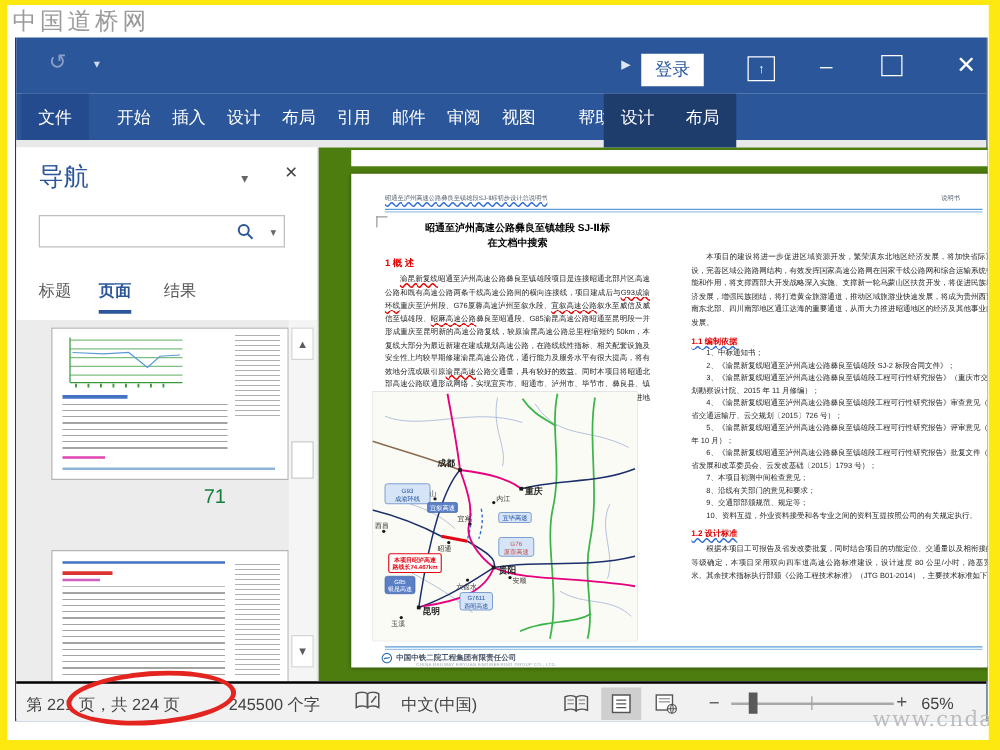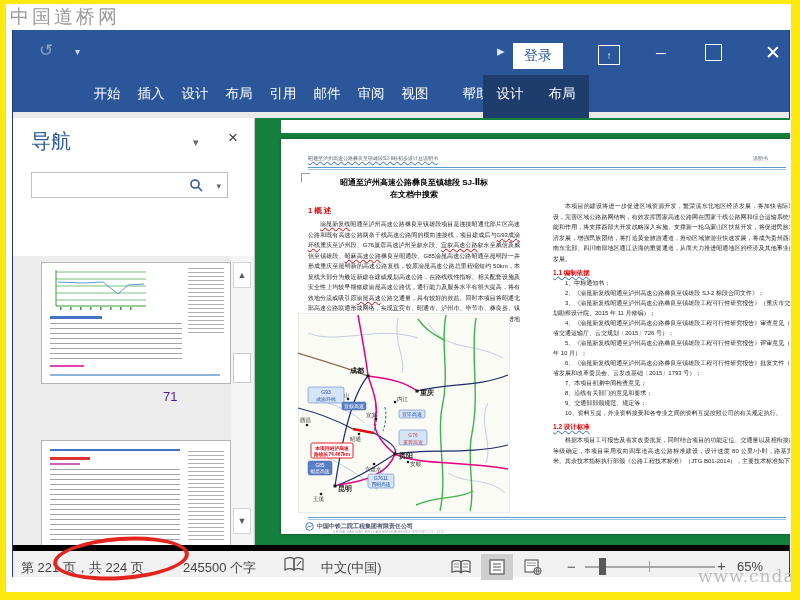--- a/index.html
+++ b/index.html
@@ -57,30 +57,30 @@
     font-size:12px;color:#767676;font-family:inherit;background:transparent;}
   .nav-search .mag{position:absolute;right:24px;top:5px;width:14px;height:14px;}
   .nav-search .scaret{position:absolute;right:6px;top:8px;font-size:9px;color:#666;}
   .nav-tabs{position:absolute;left:18px;top:102px;width:210px;height:30px;font-size:13px;color:#595959;}
   .nav-tab{position:absolute;top:4px;}
   .nav-tab.active{color:#2b579a;font-weight:bold;border-bottom:3px solid #2b579a;padding-bottom:6px;}
   .thumbs{position:absolute;left:0;top:138px;width:241px;height:289px;background:#ececec;overflow:hidden;}
   .thumb{position:absolute;left:28px;width:190px;background:#fff;border:1px solid #b5b5b5;box-sizing:border-box;}
   .thumb1{top:6px;height:122px;}
   .thumb2{top:184px;height:110px;}
-  .page-num{position:absolute;left:150px;top:133px;font-size:13px;color:#4c1d95;}
+  .page-num{position:absolute;left:150px;top:133px;font-size:16px;color:#15803d;}
   .stripes{background:repeating-linear-gradient(#a3a3a3 0 1px,transparent 1px 5px);}
   .stripes-sm{background:repeating-linear-gradient(#b0b0b0 0 1px,transparent 1px 4px);}
   .navbar-track{position:absolute;left:218px;top:0px;width:22px;height:289px;background:#f5f5f5;}
   .sb-btn{position:absolute;left:2px;width:18px;height:26px;background:#fff;border:1px solid #d5d5d5;
     color:#5b5b5b;font-size:9px;display:flex;align-items:center;justify-content:center;box-sizing:border-box;}
   .sb-thumb{position:absolute;left:2px;top:97px;width:18px;height:30px;background:#fff;border:1px solid #c9c9c9;box-sizing:border-box;}
 
   
-  .doc-area{position:absolute;left:242px;top:88px;width:535px;height:427px;background:#15803d;overflow:hidden;}
+  .doc-area{position:absolute;left:242px;top:88px;width:535px;height:427px;background:#4d7c0f;overflow:hidden;}
   .prev-page{position:absolute;left:26px;top:2px;width:530px;height:13px;background:#fff;}
   .doc-page{position:absolute;left:26px;top:21px;width:530px;height:395px;background:#fff;
     box-shadow:0 0 3px rgba(0,0,0,.4);font-size:6px;color:#222;}
   .pg-header{position:absolute;left:27px;top:16px;width:478px;height:10px;font-size:5px;color:#55606e;}
   .pg-header .hl{text-decoration:underline wavy #2e6bd6 0.5px;}
   .pg-header .hr{position:absolute;right:18px;top:0;}
   .pg-rule{position:absolute;left:27px;top:28px;width:478px;border-top:1px solid #5b9bd5;}
   .pg-rule2{position:absolute;left:27px;top:30px;width:478px;border-top:1px solid #9dc3e6;}
   .crop{position:absolute;width:8px;height:8px;border-left:1px solid #9a9a9a;border-top:1px solid #9a9a9a;}
   .col-left{position:absolute;left:27px;top:38px;width:212px;}
@@ -94,21 +94,21 @@
   .col-right .pad{height:24px;}
   .basis-item{font-size:6px;line-height:10px;text-indent:12px;color:#262626;}
   .pg-footer-rule{position:absolute;left:27px;top:378px;width:478px;border-top:1px solid #5b9bd5;}
   .pg-footer-rule2{position:absolute;left:27px;top:380px;width:478px;border-top:1px solid #9dc3e6;}
   .pg-footer{position:absolute;left:36px;top:383px;font-size:6px;font-weight:bold;color:#4a5568;}
   .pg-footer-en{position:absolute;left:52px;top:391px;font-size:3.5px;color:#9aa3af;letter-spacing:.3px;}
   .footer-logo{position:absolute;left:24px;top:383px;width:9px;height:9px;}
 
   
   .statusbar{position:absolute;left:0;top:515px;width:100%;height:32px;background:#f1f1f1;
-    border-top:6px solid #000000;font-size:13px;color:#444;box-sizing:border-box;}
+    border-top:2px solid #000000;font-size:13px;color:#444;box-sizing:border-box;}
   .st-item{position:absolute;top:8px;white-space:nowrap;}
   .view-btn{position:absolute;top:3px;width:32px;height:26px;display:flex;align-items:center;justify-content:center;}
   .view-btn.pressed{background:#cfcfcf;}
   .zoom-minus{position:absolute;left:554px;top:7px;font-size:15px;color:#555;}
   .zoom-track{position:absolute;left:572px;top:15px;width:130px;height:2px;background:#a8a8a8;}
   .zoom-tick{position:absolute;left:636px;top:10px;width:1px;height:11px;background:#a0a0a0;}
   .zoom-thumb{position:absolute;left:586px;top:7px;width:7px;height:17px;background:#595959;}
   .zoom-plus{position:absolute;left:704px;top:6px;font-size:15px;color:#555;}
   .zoom-label{position:absolute;left:724px;top:8px;font-size:13px;color:#444;}
 
@@ -130,20 +130,21 @@
     <span class="qat-caret">▾</span>
     <span class="mouse-cursor">▸</span>
     <div class="signin-btn">登录</div>
     <div class="ribbon-display-btn">↑</div>
     <div class="win-min">─</div>
     <div class="win-max"></div>
     <div class="win-close">✕</div>
   </div>
 
   <div class="tabrow">
+    <div class="tab tab-file">文件</div>
     <div class="tab" style="left:72px;width:44px">开始</div>
     <div class="tab" style="left:116px;width:44px">插入</div>
     <div class="tab" style="left:160px;width:44px">设计</div>
     <div class="tab" style="left:204px;width:44px">布局</div>
     <div class="tab" style="left:248px;width:44px">引用</div>
     <div class="tab" style="left:292px;width:44px">邮件</div>
     <div class="tab" style="left:336px;width:44px">审阅</div>
     <div class="tab" style="left:380px;width:44px">视图</div>
     <div class="tab" style="left:441px;width:44px">帮助</div>
     <div class="ctx-group">
@@ -162,20 +163,25 @@
     <div class="nav-search">
       <span class="mag">
         <svg viewBox="0 0 14 14" width="14" height="14">
             <circle cx="6" cy="6" r="4" fill="none" stroke="#2b579a" stroke-width="1.6"></circle>
             <line x1="9" y1="9" x2="13" y2="13" stroke="#2b579a" stroke-width="1.6"></line>
           </svg>
       </span>
       <span class="scaret">▾</span>
     </div>
 
+    <div class="nav-tabs">
+      <span class="nav-tab" style="left:0">标题</span>
+      <span class="nav-tab active" style="left:48px">页面</span>
+      <span class="nav-tab" style="left:100px">结果</span>
+    </div>
 
     <div class="thumbs">
 
       <div class="thumb thumb1">
         <svg width="100" height="44" style="position:absolute;left:6px;top:5px">
           <g stroke="#7fbf7f" stroke-width="1">
               <line x1="8" y1="4" x2="98" y2="4"></line>
               <line x1="8" y1="11" x2="98" y2="11"></line>
               <line x1="8" y1="18" x2="98" y2="18"></line>
               <line x1="8" y1="25" x2="98" y2="25"></line>

